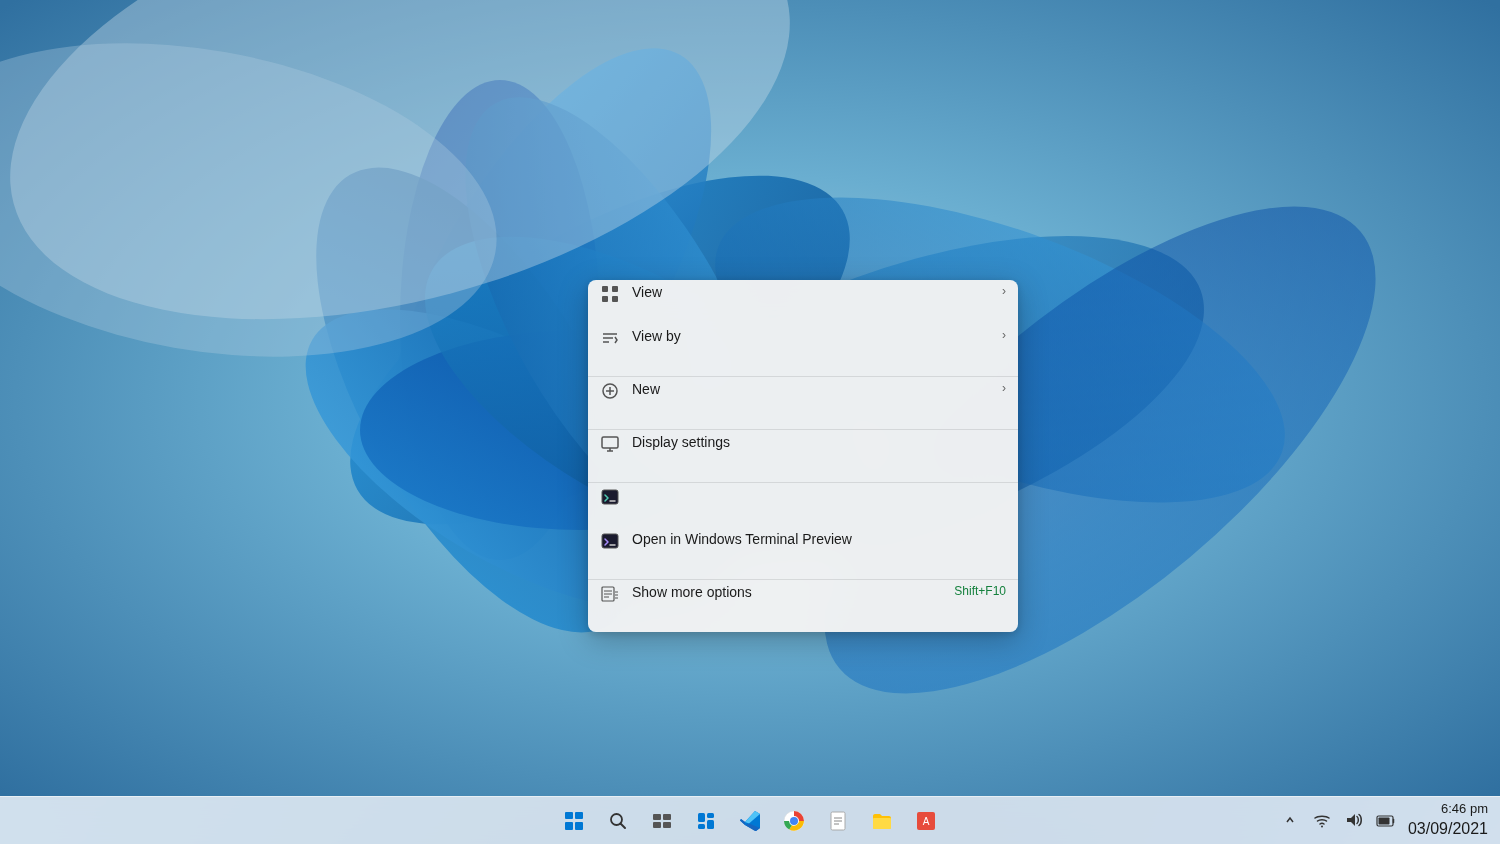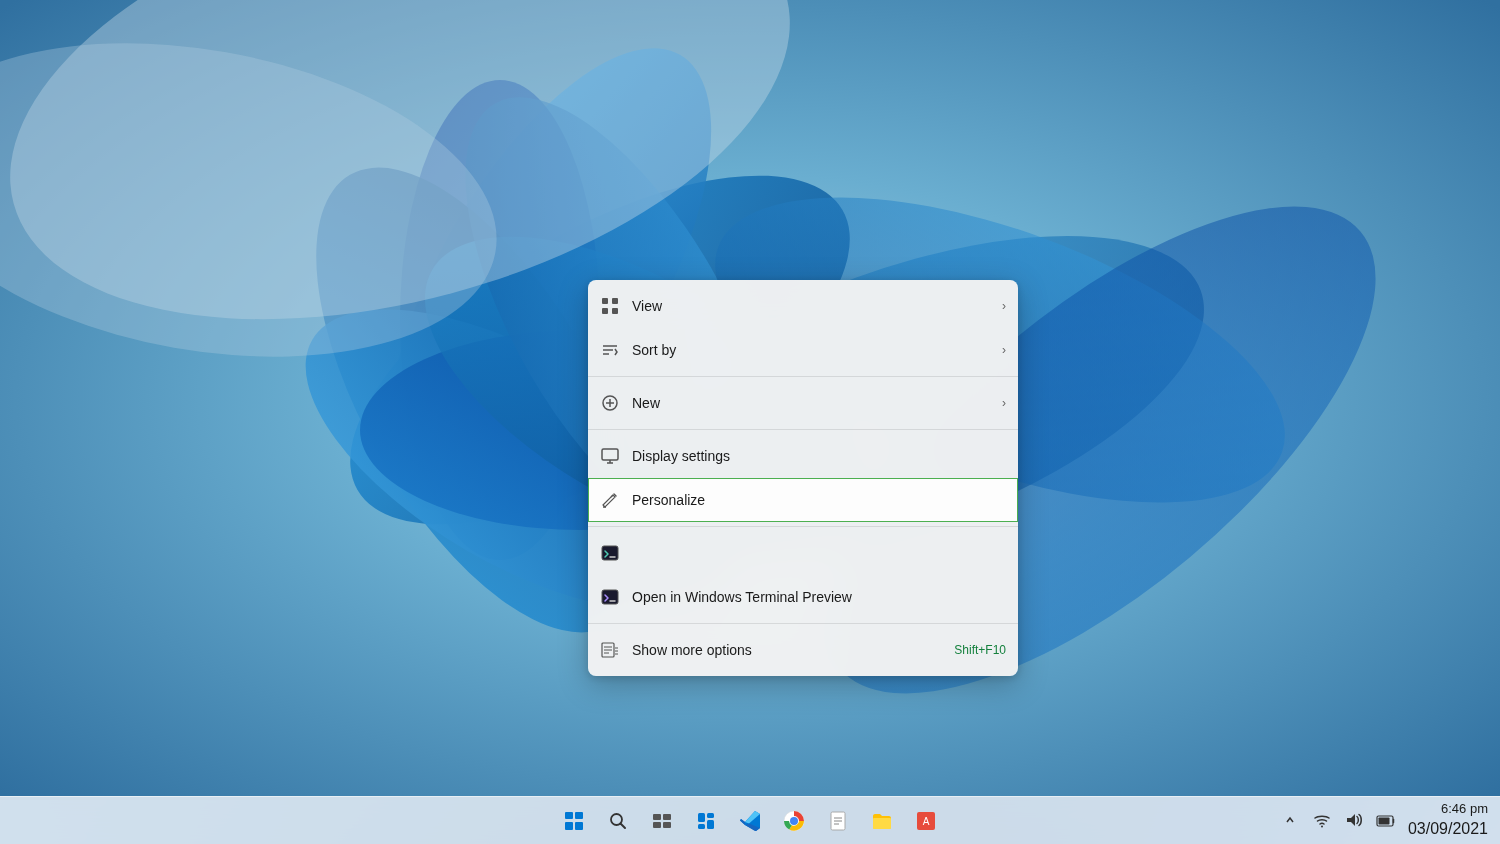--- a/index.html
+++ b/index.html
@@ -94,21 +94,21 @@
       background: rgba(243, 243, 243, 0.97);
       border-radius: 8px;
       box-shadow: 0 8px 30px rgba(0,0,0,0.25), 0 2px 8px rgba(0,0,0,0.15);
       backdrop-filter: blur(20px);
       padding: 4px 0;
       overflow: hidden;
     }
 
     .menu-item {
       display: flex;
-      align-items: center;
+      align-items: flex-start;
       padding: 0 12px;
       height: 44px;
       cursor: pointer;
       position: relative;
       gap: 12px;
     }
 
     .menu-item.highlighted {
       background: rgba(255,255,255,0.9);
       outline: 1.5px solid #4caf50;
@@ -233,21 +233,21 @@
 
     <div class="menu-item">
       <span class="item-icon">
         <svg class="icon-svg" viewBox="0 0 18 18" fill="none" xmlns="http://www.w3.org/2000/svg">
           <line x1="2" y1="5" x2="16" y2="5" stroke="#555" stroke-width="1.5"></line>
           <line x1="2" y1="9" x2="12" y2="9" stroke="#555" stroke-width="1.5"></line>
           <line x1="2" y1="13" x2="8" y2="13" stroke="#555" stroke-width="1.5"></line>
           <polyline points="14,8 16,11 14,14" fill="none" stroke="#555" stroke-width="1.5"></polyline>
         </svg>
       </span>
-      <span class="item-label">Sort by</span>
+      <span class="item-label">View by</span>
       <span class="item-arrow">›</span>
     </div>
 
 
     <div class="menu-divider"></div>
 
     <div class="menu-item">
       <span class="item-icon">
         <svg class="icon-svg" viewBox="0 0 18 18" fill="none" xmlns="http://www.w3.org/2000/svg">
           <circle cx="9" cy="9" r="7" stroke="#555" stroke-width="1.5"></circle>
@@ -265,31 +265,20 @@
       <span class="item-icon">
         <svg class="icon-svg" viewBox="0 0 18 18" fill="none" xmlns="http://www.w3.org/2000/svg">
           <rect x="1" y="2" width="16" height="11" rx="1.5" stroke="#555" stroke-width="1.5"></rect>
           <line x1="6" y1="16" x2="12" y2="16" stroke="#555" stroke-width="1.5"></line>
           <line x1="9" y1="13" x2="9" y2="16" stroke="#555" stroke-width="1.5"></line>
         </svg>
       </span>
       <span class="item-label">Display settings</span>
     </div>
 
-    <div class="menu-item highlighted">
-      <span class="item-icon">
-        <svg class="icon-svg" viewBox="0 0 18 18" fill="none" xmlns="http://www.w3.org/2000/svg">
-          <path d="M2 14 L12 4 L14 6 L4 16 Z" stroke="#555" stroke-width="1.2" fill="none"></path>
-          <line x1="10" y1="6" x2="12" y2="4" stroke="#555" stroke-width="1.2"></line>
-          <path d="M13 3 L15 5" stroke="#555" stroke-width="1.5" stroke-linecap="round"></path>
-          <line x1="2" y1="16" x2="5" y2="16" stroke="#555" stroke-width="1.5"></line>
-        </svg>
-      </span>
-      <span class="item-label">Personalize</span>
-    </div>
 
     <div class="menu-divider"></div>
 
     <div class="menu-item">
       <span class="item-icon">
         <svg class="icon-svg" viewBox="0 0 18 18" fill="none" xmlns="http://www.w3.org/2000/svg">
           <rect x="1" y="2" width="16" height="14" rx="2" fill="#1a1a2e" stroke="#555" stroke-width="1"></rect>
           <polyline points="4,7 7,10 4,13" stroke="#4ec9b0" stroke-width="1.5" stroke-linecap="round" stroke-linejoin="round" fill="none"></polyline>
           <line x1="9" y1="13" x2="14" y2="13" stroke="#ccc" stroke-width="1.5" stroke-linecap="round"></line>
         </svg>

